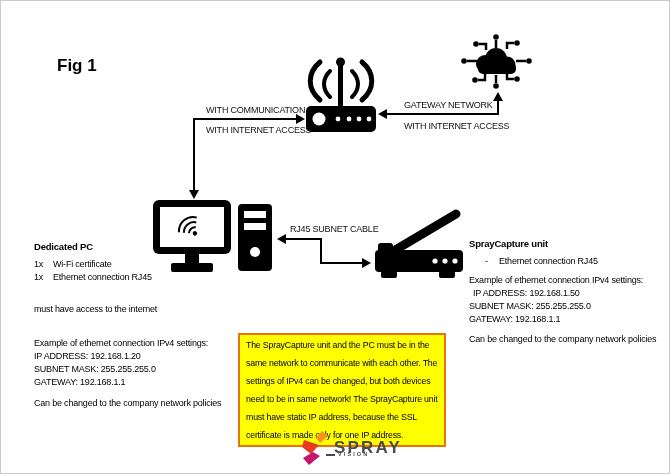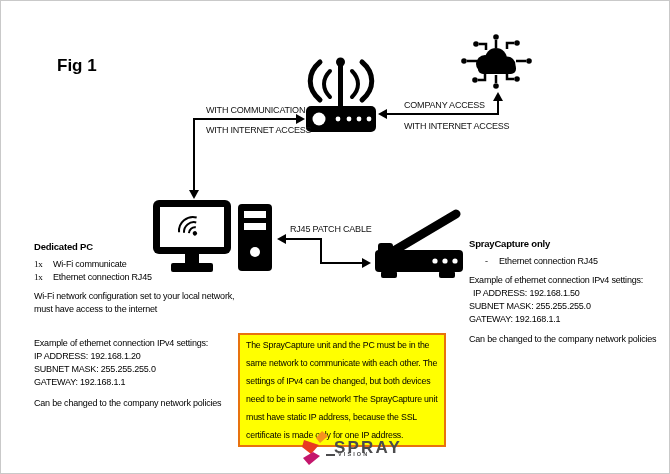--- a/index.html
+++ b/index.html
@@ -6,21 +6,21 @@
   .page{
     position:relative;width:670px;height:474px;background:#ffffff;
     border:1px solid #c9c9c9;box-sizing:border-box;overflow:hidden;
     font-family:"Liberation Sans",sans-serif;color:#000;
   }
   .abs{position:absolute;white-space:nowrap;}
   .fig-title{font-size:17px;font-weight:bold;}
   .lbl{font-size:9px;letter-spacing:-0.2px;color:#111;}
   .txt{font-size:9px;letter-spacing:-0.2px;}
   .bold{font-weight:bold;font-size:9.5px;}
-  .qty{display:inline-block;width:19px;font-family:Liberation Serif, serif;}
+  .qty{display:inline-block;width:19px;}
   .diagram-svg{position:absolute;left:0;top:0;}
   .warning{
     position:absolute;left:237px;top:332px;width:208px;min-height:86px;
     box-sizing:border-box;background:#FFFF00;border:2px solid #E8720E;
     padding:1px 6px;font-size:8.8px;line-height:18px;letter-spacing:-0.2px;
     white-space:normal;
   }
   .logo-word{font-size:17px;font-weight:600;letter-spacing:2.2px;color:#4B4B4D;}
   .logo-sub{font-size:5.5px;font-weight:600;letter-spacing:2.1px;color:#4B4B4D;}
   .logo-dash{position:absolute;left:325px;top:453px;width:9px;height:1.5px;background:#4B4B4D;}
@@ -119,40 +119,39 @@
       <path d="M284 238 H320 V262 H362" fill="none" stroke="#000" stroke-width="2"></path>
       <polygon points="285,233 285,243 276,238" fill="#000"></polygon>
       <polygon points="361,257 361,267 370,262" fill="#000"></polygon>
     </g>
   </svg>
 
   <div class="abs fig-title" style="left:56px;top:55px">Fig 1</div>
 
   <div class="abs lbl" style="left:205px;top:104px">WITH COMMUNICATION</div>
   <div class="abs lbl" style="left:205px;top:124px">WITH INTERNET ACCESS</div>
-  <div class="abs lbl" style="left:403px;top:99px">COMPANY ACCESS</div>
+  <div class="abs lbl" style="left:403px;top:99px">GATEWAY NETWORK</div>
   <div class="abs lbl" style="left:403px;top:120px">WITH INTERNET ACCESS</div>
-  <div class="abs lbl" style="left:289px;top:223px">RJ45 PATCH CABLE</div>
+  <div class="abs lbl" style="left:289px;top:223px">RJ45 SUBNET CABLE</div>
 
   <div class="abs txt bold" style="left:33px;top:240px">Dedicated PC</div>
   <div class="abs txt" style="left:33px;top:258px">
-    <span class="qty">1x</span><span>Wi-Fi communicate</span>
+    <span class="qty">1x</span><span>Wi-Fi certificate</span>
   </div>
   <div class="abs txt" style="left:33px;top:271px">
     <span class="qty">1x</span><span>Ethernet connection RJ45</span>
   </div>
-  <div class="abs txt" style="left:33px;top:290px">Wi-Fi network configuration set to your local network,</div>
   <div class="abs txt" style="left:33px;top:303px">must have access to the internet</div>
   <div class="abs txt" style="left:33px;top:337px">Example of ethernet connection IPv4 settings:</div>
   <div class="abs txt" style="left:33px;top:350px">IP ADDRESS: 192.168.1.20</div>
   <div class="abs txt" style="left:33px;top:363px">SUBNET MASK: 255.255.255.0</div>
   <div class="abs txt" style="left:33px;top:376px">GATEWAY: 192.168.1.1</div>
   <div class="abs txt" style="left:33px;top:397px">Can be changed to the company network policies</div>
 
-  <div class="abs txt bold" style="left:468px;top:237px">SprayCapture only</div>
+  <div class="abs txt bold" style="left:468px;top:237px">SprayCapture unit</div>
   <div class="abs txt" style="left:484px;top:255px">
     <span class="qty" style="width:14px">-</span><span>Ethernet connection RJ45</span>
   </div>
   <div class="abs txt" style="left:468px;top:274px">Example of ethernet connection IPv4 settings:</div>
   <div class="abs txt" style="left:472px;top:287px">IP ADDRESS: 192.168.1.50</div>
   <div class="abs txt" style="left:468px;top:300px">SUBNET MASK: 255.255.255.0</div>
   <div class="abs txt" style="left:468px;top:313px">GATEWAY: 192.168.1.1</div>
   <div class="abs txt" style="left:468px;top:333px">Can be changed to the company network policies</div>
 
   <div class="warning">The SprayCapture unit and the PC must be in the same network to communicate with each other. The settings of IPv4 can be changed, but both devices need to be in same network! The SprayCapture unit must have static IP address, because the SSL certificate is made only for one IP address.</div>

